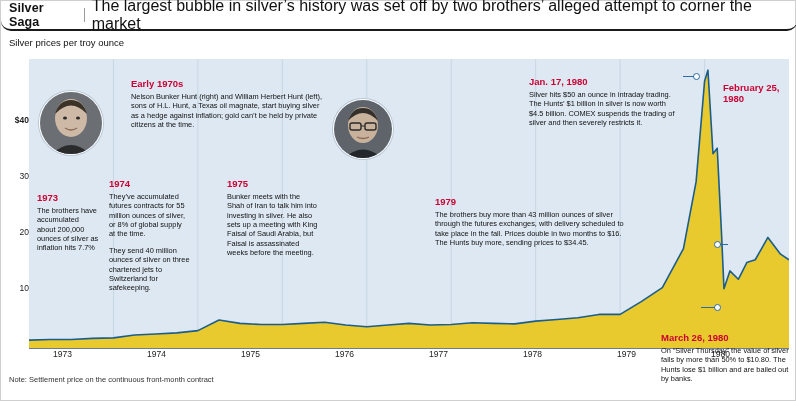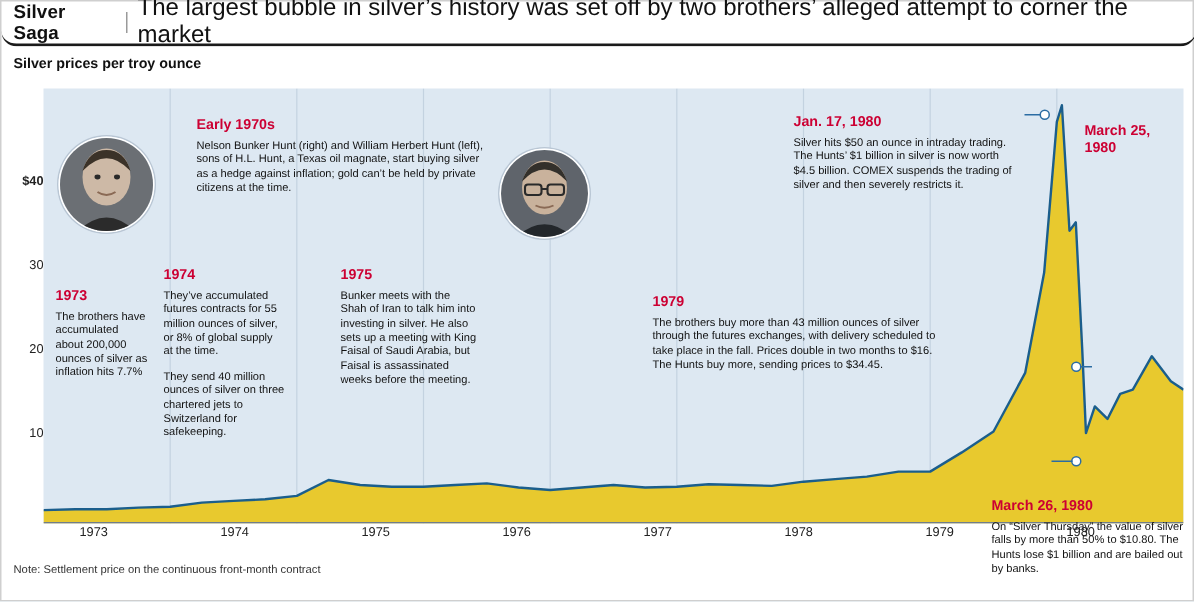--- a/index.html
+++ b/index.html
@@ -13,21 +13,21 @@
   .page{position:relative;width:796px;height:401px;box-sizing:border-box;border:1px solid #cfcfcf;}
 
   
   .header{position:absolute;left:0;top:0;width:796px;height:30px;border-bottom:2px solid #1a1a1a;box-sizing:border-box;border-radius:10px;}
   .header-inner{display:flex;align-items:center;height:28px;padding-left:8px;}
   .kicker{font-size:12.5px;font-weight:bold;color:#111;letter-spacing:.1px;}
   .divider{display:inline-block;width:1px;height:14px;background:#9a9a9a;margin:0 7px;}
   .headline{font-size:16px;color:#111;}
 
   
-  .subtitle{position:absolute;left:8px;top:36px;font-size:9.5px;font-weight:bold;color:#111;}
+  .subtitle{position:absolute;left:8px;top:36px;font-size:9.5px;font-weight:normal;color:#111;}
 
   
   .chart{position:absolute;left:28px;top:58px;width:760px;height:290px;}
   .plotbg{position:absolute;left:0;top:0;width:760px;height:290px;background:#dde8f2;}
   svg.plot{position:absolute;left:0;top:0;}
 
   .ylabels{position:absolute;left:0;top:58px;width:30px;height:290px;}
   .ylab{position:absolute;right:2px;font-size:8.5px;color:#222;white-space:nowrap;}
   .ylab.b{font-weight:bold;}
 
@@ -156,21 +156,21 @@
     <div class="ttl">1979</div>
     <div class="txt">The brothers buy more than 43 million ounces of silver through the futures exchanges, with delivery scheduled to take place in the fall. Prices double in two months to $16. The Hunts buy more, sending prices to $34.45.</div>
   </div>
 
   <div class="ann" style="left:528px;top:76px;width:150px;">
     <div class="ttl">Jan. 17, 1980</div>
     <div class="txt">Silver hits $50 an ounce in intraday trading. The Hunts’ $1 billion in silver is now worth $4.5 billion. COMEX suspends the trading of silver and then severely restricts it.</div>
   </div>
 
   <div class="ann" style="left:722px;top:82px;width:66px;">
-    <div class="ttl">March 25, 1980</div>
+    <div class="ttl">February 25, 1980</div>
   </div>
 
   <div class="ann" style="left:660px;top:312px;width:132px;margin-top:20px;">
     <div class="ttl">March 26, 1980</div>
     <div class="txt">On “Silver Thursday” the value of silver falls by more than 50% to $10.80. The Hunts lose $1 billion and are bailed out by banks.</div>
   </div>
 
   <div class="dot" style="left:692px;top:72px;"></div>
   <div class="dot" style="left:713px;top:240px;"></div>
   <div class="dot" style="left:713px;top:303px;"></div>

